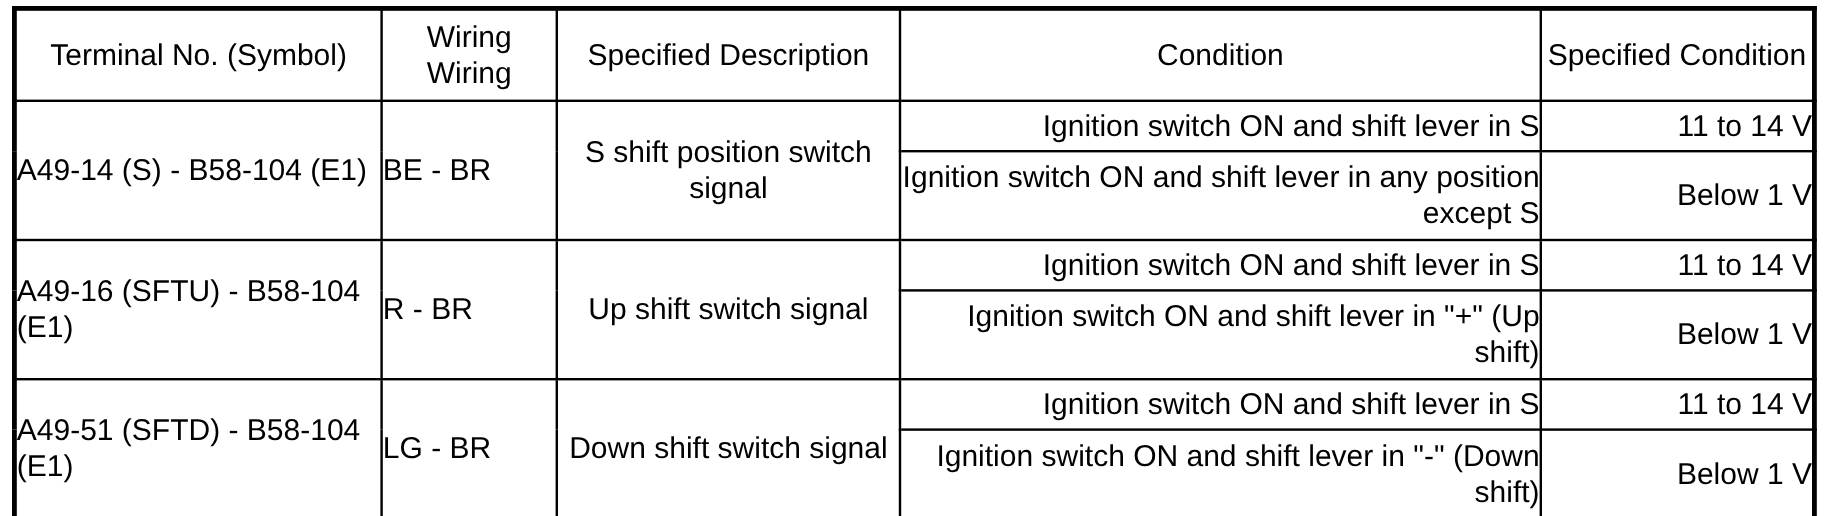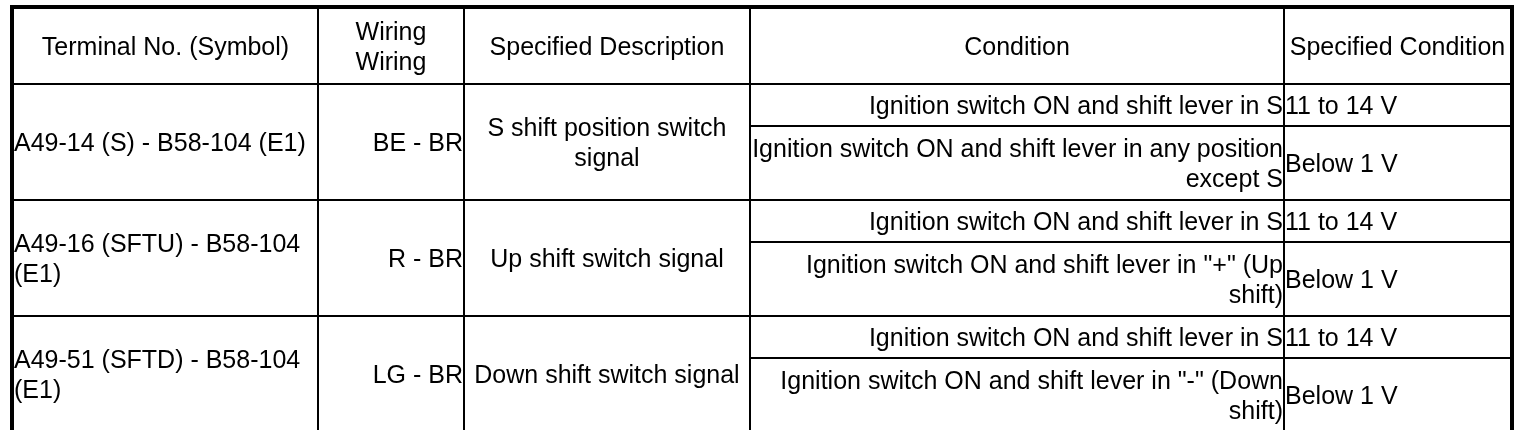--- a/index.html
+++ b/index.html
@@ -57,34 +57,34 @@
     font-size: 21px;
     line-height: 1.2;
   }
 
   
   td.terminal-cell {
     text-align: left;
     padding: 4px 8px;
   }
   td.wiring-cell {
-    text-align: right;
+    text-align: left;
     padding: 4px 6px;
     border-radius: 25px;
   }
   td.desc-cell {
     text-align: center;
     padding: 4px 10px;
   }
   td.condition-cell {
     text-align: right;
     padding: 5px 6px 5px 8px;
   }
   td.specified-cell {
-    text-align: left;
+    text-align: right;
     padding: 4px 6px;
   }
 
   tr.sub-row-first td.condition-cell,
   tr.sub-row-first td.specified-cell {
     height: 40px;
   }
   tr.sub-row-second td.condition-cell,
   tr.sub-row-second td.specified-cell {
     height: 72px;

